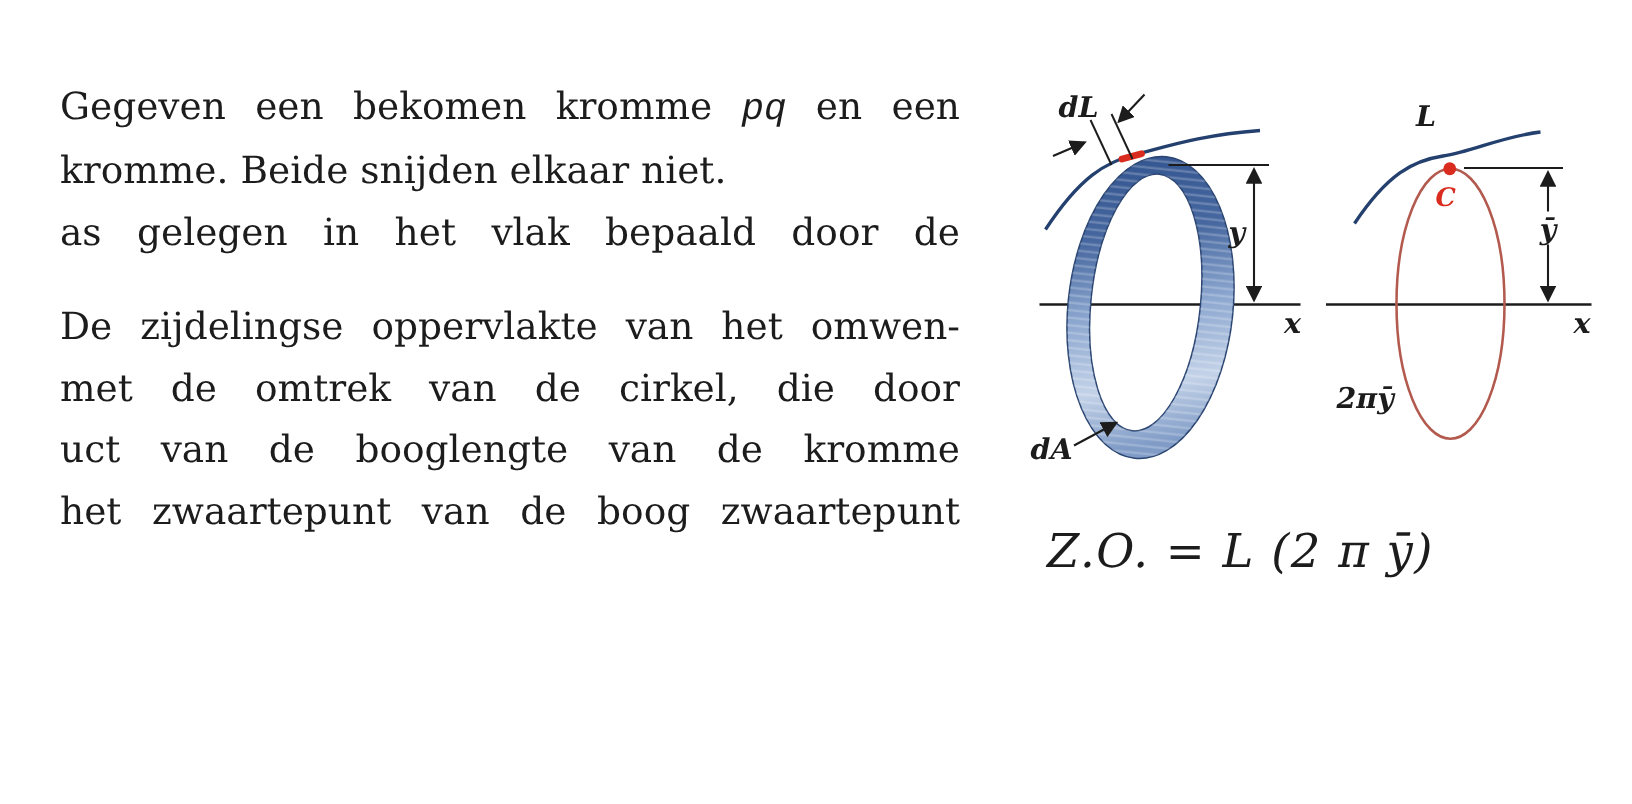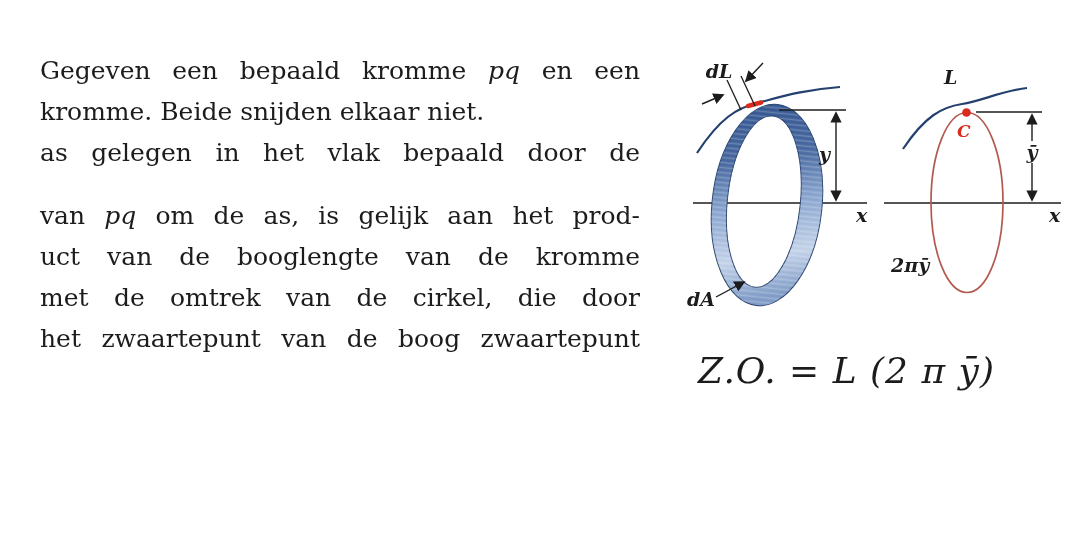--- a/index.html
+++ b/index.html
@@ -13,48 +13,48 @@
   .text-col{
     position:absolute;left:40px;top:50px;width:600px;
   }
   .para{margin:0;}
   .para + .para{margin-top:22px;}
   .tline{
     font-size:25px;line-height:41px;white-space:nowrap;
     text-align:justify;text-align-last:justify;
   }
   .tline.last{text-align-last:left;white-space:normal;}
-  .tline i{font-style:italic;}
+  .tline i{font-style:italic;font-family:Liberation Mono, monospace;}
   
   .fig-svg{position:absolute;left:660px;top:30px;}
   .figlabel{
     font-family:"DejaVu Serif","Liberation Serif",serif;
     font-style:italic;font-weight:600;font-size:19px;fill:var(--ink,#1c1c1c);
   }
   .figlabel.small{font-size:17px;}
   .red-label{fill:var(--dot-red,#cf3a2b);}
   .formula{
     position:absolute;left:698px;top:350px;
-    font-size:36px;font-style:italic;letter-spacing:1px;
+    font-size:31px;font-style:italic;letter-spacing:1px;
     color:var(--ink,#1c1c1c);
   }
 </style>
 </head>
 <body>
 
 <div class="text-col">
   <div class="para">
-    <div class="tline"><span>Gegeven een bepaald kromme </span><i>pq</i><span> en een</span></div>
+    <div class="tline"><span>Gegeven een bekomen kromme </span><i>pq</i><span> en een</span></div>
     <div class="tline last">kromme. Beide snijden elkaar niet.</div>
     <div class="tline">as gelegen in het vlak bepaald door de</div>
   </div>
   <div class="para">
-    <div class="tline"><span>van </span><i>pq</i><span> om de as, is gelijk aan het prod-</span></div>
+    <div class="tline">De zijdelingse oppervlakte van het omwen-</div>
+    <div class="tline">met de omtrek van de cirkel, die door</div>
     <div class="tline">uct van de booglengte van de kromme</div>
-    <div class="tline">met de omtrek van de cirkel, die door</div>
     <div class="tline">het zwaartepunt van de boog zwaartepunt</div>
   </div>
 </div>
 
 <svg class="fig-svg" width="428" height="300" viewBox="660 30 428 300">
   <defs>
     <marker id="ah" viewBox="0 0 10 10" refX="8.5" refY="5" markerWidth="8" markerHeight="8" orient="auto-start-reverse">
       <path d="M0,0 L10,5 L0,10 z" fill="#1c1c1c"></path>
     </marker>
     <linearGradient id="bandGrad" x1="0.1" y1="0" x2="0.25" y2="1">

